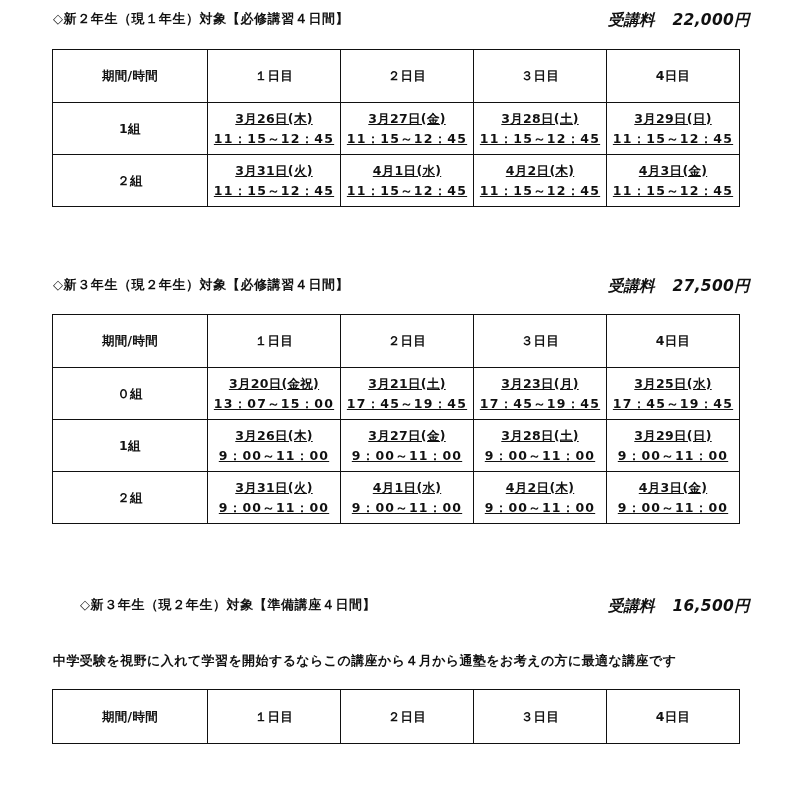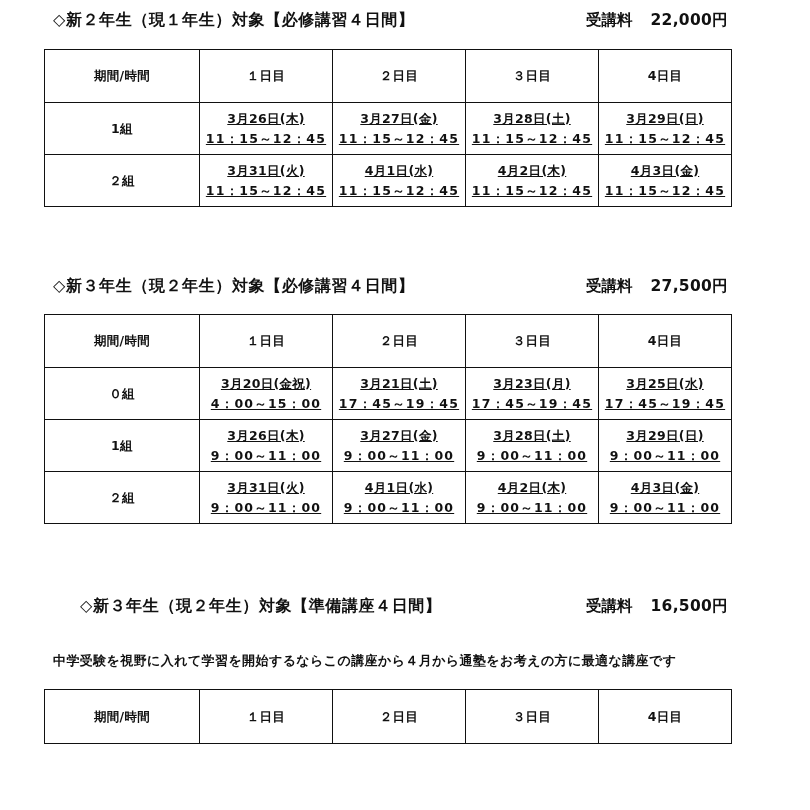--- a/index.html
+++ b/index.html
@@ -11,45 +11,46 @@
     width: 810px;
     height: 810px;
     position: relative;
     overflow: hidden;
     font-family: "DejaVu Sans", "Liberation Sans", sans-serif;
     color: #111111;
   }
   .section-title {
     position: absolute;
     left: 53px;
-    font-size: 16px;
+    font-size: 13px;
     font-weight: bold;
     letter-spacing: 0.6px;
     white-space: nowrap;
   }
   .fee {
     position: absolute;
     font-size: 15.5px;
     font-weight: bold;
     white-space: nowrap;
-    left: 586px;
+    left: 608px;
+    font-style: italic;
   }
   .fee .fee-amount { margin-left: 18px; letter-spacing: 0.3px; }
   .note {
     position: absolute;
     left: 53px;
     top: 652px;
     font-size: 13px;
     font-weight: bold;
     letter-spacing: 0.4px;
     white-space: nowrap;
   }
   table.schedule {
     position: absolute;
-    left: 44px;
+    left: 52px;
     width: 687px;
     border-collapse: collapse;
     table-layout: fixed;
     border-radius: 32px;
   }
   table.schedule td, table.schedule th {
     border: 1.3px solid #111111;
     text-align: center;
     vertical-align: middle;
     font-size: 12.5px;
@@ -146,21 +147,21 @@
     <th>期間/時間</th>
     <th>１日目</th>
     <th>２日目</th>
     <th>３日目</th>
     <th>4日目</th>
   </tr>
   <tr>
     <td>０組</td>
     <td>
           <span class="cell-date">3月20日(金祝)</span>
-          <span class="cell-time">4：00～15：00</span>
+          <span class="cell-time">13：07～15：00</span>
         </td>
     <td>
           <span class="cell-date">3月21日(土)</span>
           <span class="cell-time">17：45～19：45</span>
         </td>
     <td>
           <span class="cell-date">3月23日(月)</span>
           <span class="cell-time">17：45～19：45</span>
         </td>
     <td>

